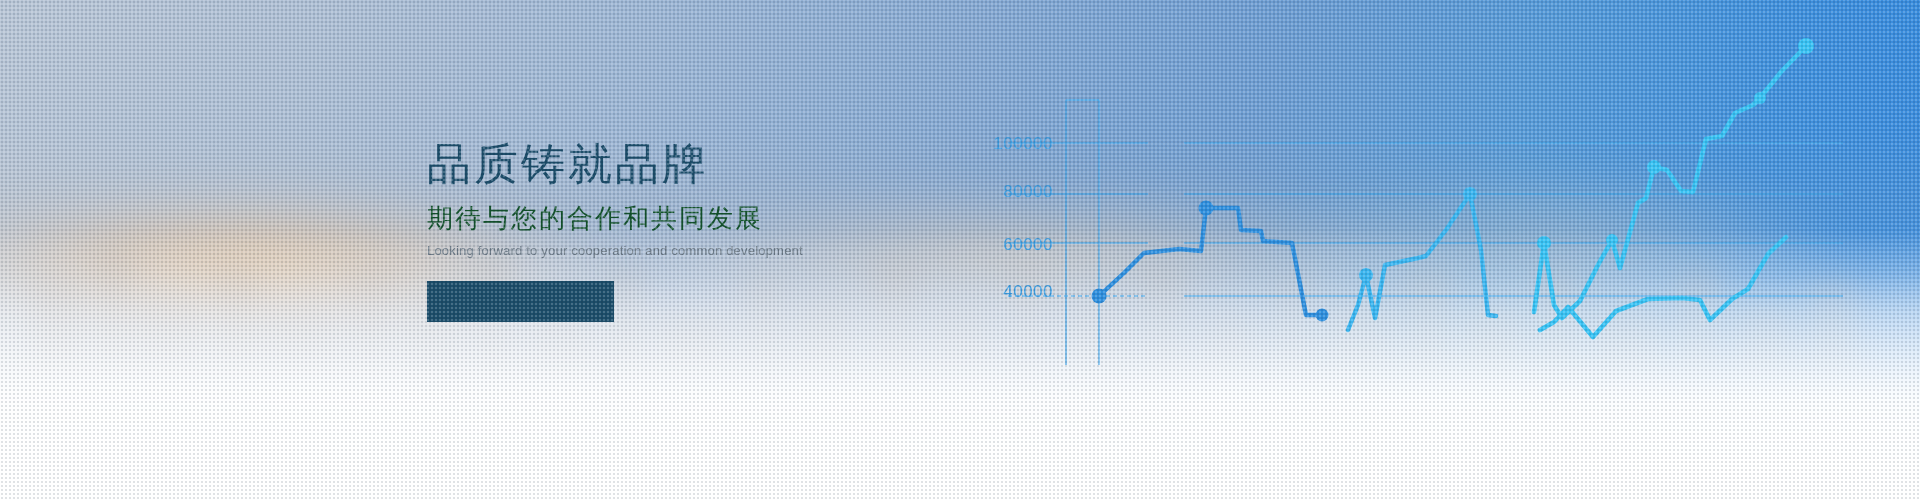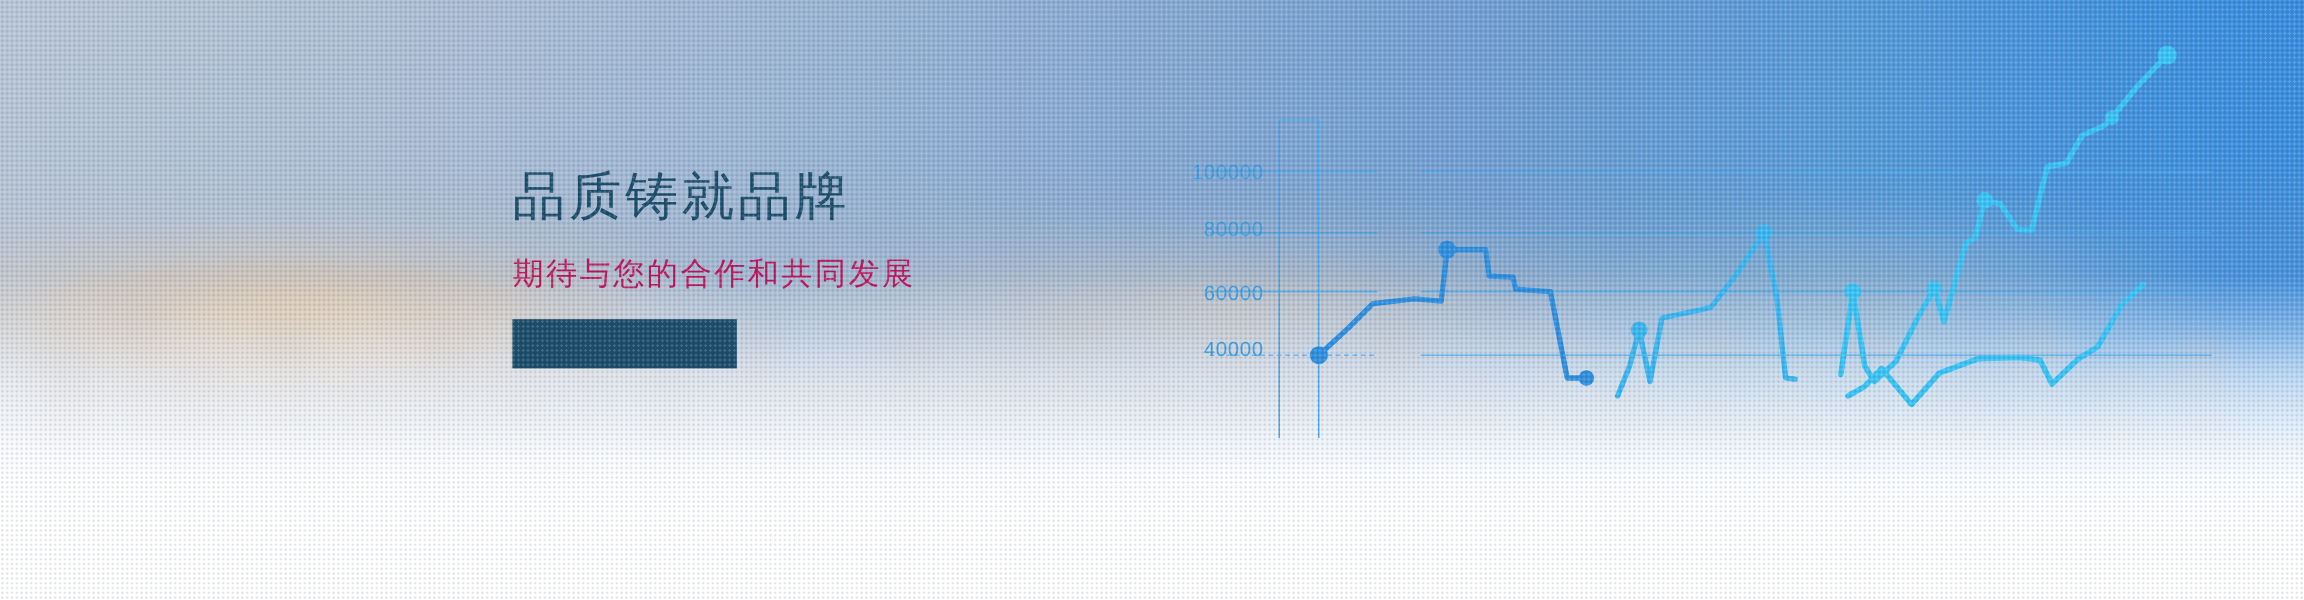--- a/index.html
+++ b/index.html
@@ -92,23 +92,23 @@
     background-position:2px 2px;
     opacity:.45;
   }
   
   .copy{position:absolute;left:427px;top:140px;width:560px;}
   .headline{
     font-size:44px;line-height:1.1;letter-spacing:3px;
     color:#1d4e6b;font-weight:400;white-space:nowrap;
   }
   .subhead{
-    margin-top:26px;
+    margin-top:16px;
     font-size:26px;line-height:1.15;letter-spacing:2px;
-    color:#be185d;font-weight:300;white-space:nowrap;
+    color:#14532d;font-weight:300;white-space:nowrap;
   }
   .subhead-en{
     margin-top:9px;
     font-size:13px;line-height:1.2;letter-spacing:0.2px;
     color:#6e7c89;font-weight:400;white-space:nowrap;
   }
   .cta{
     margin-top:22px;display:block;
     width:187px;height:41px;
     background:#1d4e6b;border:0;padding:0;
@@ -225,19 +225,20 @@
       <g fill="none" stroke="#39c2f3" stroke-width="4.6" stroke-linejoin="round" stroke-linecap="round">
         <path d="M592,330 L606,322 L620,307 L645,337 L668,311 L700,299 L734,298 L752,300 L762,320 L784,299 L800,289 L820,254 L838,237"></path>
       </g>
 
     </svg>
   </div>
 
   <div class="copy">
     <div class="headline">品质铸就品牌</div>
     <div class="subhead">期待与您的合作和共同发展</div>
+    <div class="subhead-en">Looking forward to your cooperation and common development</div>
     <button class="cta"></button>
   </div>
 
   <div class="dots"></div>
   <div class="dots2"></div>
 
 </div>
 
 </body></html>

